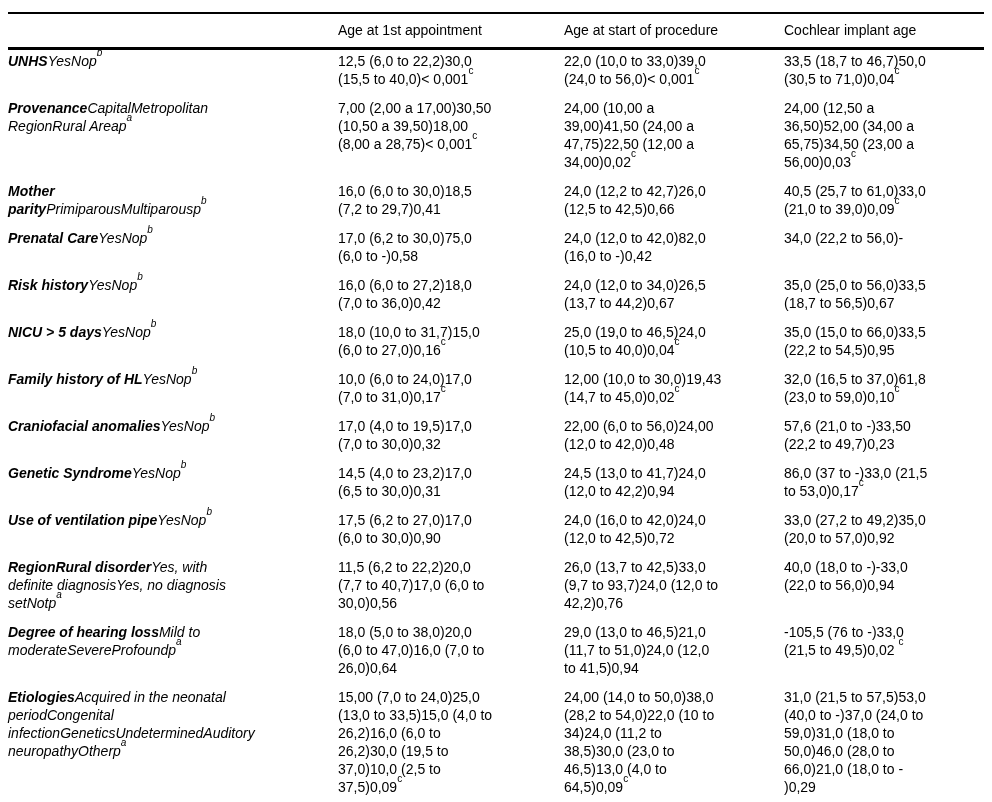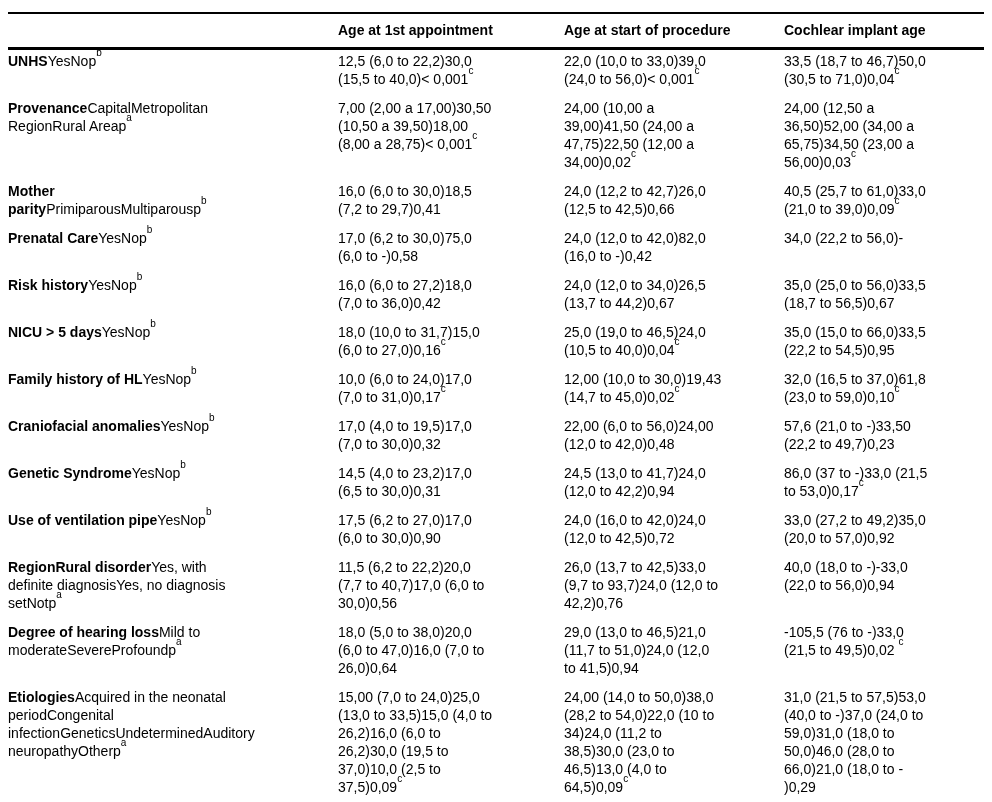--- a/index.html
+++ b/index.html
@@ -16,40 +16,40 @@
     background: #ffffff;
   }
   table.stats {
     border-collapse: collapse;
     table-layout: fixed;
     width: 976px;
     border-top: 2px solid #000;
     border-bottom: 2px solid #000;
   }
   table.stats thead th {
-    font-weight: 700;
+    font-weight: 400;
     text-align: left;
     font-size: 14px;
     line-height: 18px;
     padding: 7px 8px 8px 0;
     border-bottom: 3px solid #000;
     white-space: nowrap;
   }
   table.stats td {
     vertical-align: top;
     font-size: 14px;
     line-height: 18px;
     padding: 2px 8px 9px 0;
   }
   table.stats td .txt,
   table.stats td b,
   table.stats td .rest {
     white-space: pre-line;
   }
-  td.label-cell { padding-left: 12px; }
+  td.label-cell { padding-left: 12px; font-style: italic; }
   th.corner { padding-left: 12px; }
   b { font-weight: 700; }
   sup {
     font-size: 10px;
     line-height: 0;
     position: relative;
     top: -4px;
   }
 </style>
 </head>

